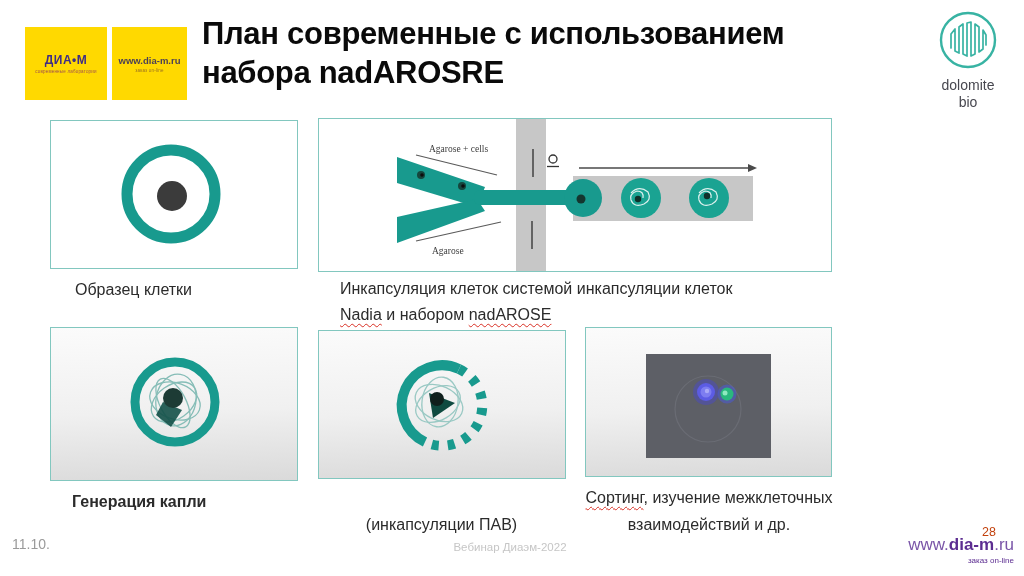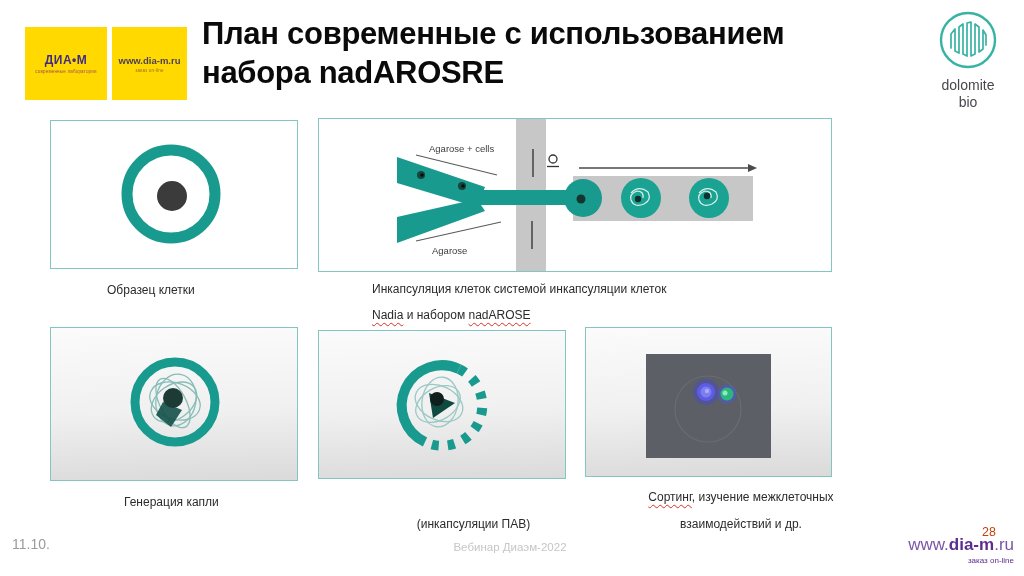--- a/index.html
+++ b/index.html
@@ -12,23 +12,23 @@
   .logo-sq .nm{color:#3f2d85;font-weight:bold;font-size:12px;letter-spacing:.5px;}
   .logo-sq .tg{font-size:4.5px;color:#a05050;margin-top:2px;letter-spacing:.2px;}
   .logo-sq2 .nm{color:#4a3f57;font-size:9.5px;letter-spacing:0;}
   .logo-sq2 .tg{color:#9a7020;}
   .title{position:absolute;left:202px;top:14px;width:712px;color:#0a0a0a;
          font-size:31px;line-height:39px;font-weight:600;letter-spacing:-.3px;}
   .dolomite{position:absolute;left:925px;top:10px;width:86px;text-align:center;}
   .dolomite .t{color:#47474f;font-size:14px;line-height:15px;margin-top:2px;}
 
   
-  .panel{position:absolute;border:1px solid #82c7bf;background:#ffffff;}
+  .panel{position:absolute;border:1px solid #82c7bf;background:#ffffff;font-family:Liberation Serif, serif;}
   .grad{background:linear-gradient(178deg,#fbfbfb 0%,#f0f0f0 55%,#dadada 100%);}
-  .cap{position:absolute;color:#2b2b2b;font-size:12px;line-height:26px;margin-left:32px;}
+  .cap{position:absolute;color:#2b2b2b;font-size:16px;line-height:26px;}
   .sp{text-decoration:underline wavy #d93025;text-decoration-thickness:1px;text-underline-offset:3px;}
 
   
   .f-date{position:absolute;left:12px;top:536px;font-size:14px;color:#9a9a9a;}
   .f-web{position:absolute;left:395px;top:541px;width:230px;text-align:center;
          font-size:11.5px;color:#c6c6c6;}
   .f-page{position:absolute;left:982px;top:525px;font-size:12.5px;color:#c2410c;}
   .f-site{position:absolute;right:10px;top:536px;text-align:right;line-height:17px;}
   .f-site .l1{font-size:17px;font-weight:bold;color:#5c2d91;}
   .f-site .wv{color:#7a55a8;font-weight:400;}
@@ -127,21 +127,21 @@
         <ellipse cx="124" cy="73" rx="26" ry="18" transform="rotate(20 124 73)"></ellipse>
         <ellipse cx="123" cy="74" rx="25" ry="17" transform="rotate(-35 123 74)"></ellipse>
         <ellipse cx="125" cy="72" rx="20" ry="26" transform="rotate(10 125 72)"></ellipse>
         <ellipse cx="122" cy="75" rx="27" ry="13" transform="rotate(62 122 75)"></ellipse>
       </g>
       <polygon points="112,74 131,82 120,99 105,87" fill="#135048" opacity=".9"></polygon>
       <circle cx="122" cy="70" r="10" fill="#1d3b35"></circle>
       <circle cx="124" cy="74" r="40" fill="none" stroke="#189a8e" stroke-width="9"></circle>
     </svg>
   </div>
-  <div class="cap" style="left:92px;top:489px;">Генерация капли</div>
+  <div class="cap" style="left:72px;top:489px;font-weight:bold;">Генерация капли</div>
 
   <div class="panel grad" style="left:318px;top:330px;width:246px;height:147px;">
     <svg width="246" height="147" viewBox="0 0 246 147">
       <g stroke="#9ac9c4" stroke-width="1.3" fill="none">
         <ellipse cx="120" cy="72" rx="25" ry="17" transform="rotate(25 120 72)"></ellipse>
         <ellipse cx="119" cy="73" rx="24" ry="16" transform="rotate(-30 119 73)"></ellipse>
         <ellipse cx="121" cy="71" rx="18" ry="25" transform="rotate(8 121 71)"></ellipse>
       </g>
       <polygon points="110,62 136,72 114,87" fill="#0f4a40"></polygon>
       <circle cx="118" cy="68" r="7" fill="#101f1c"></circle>

